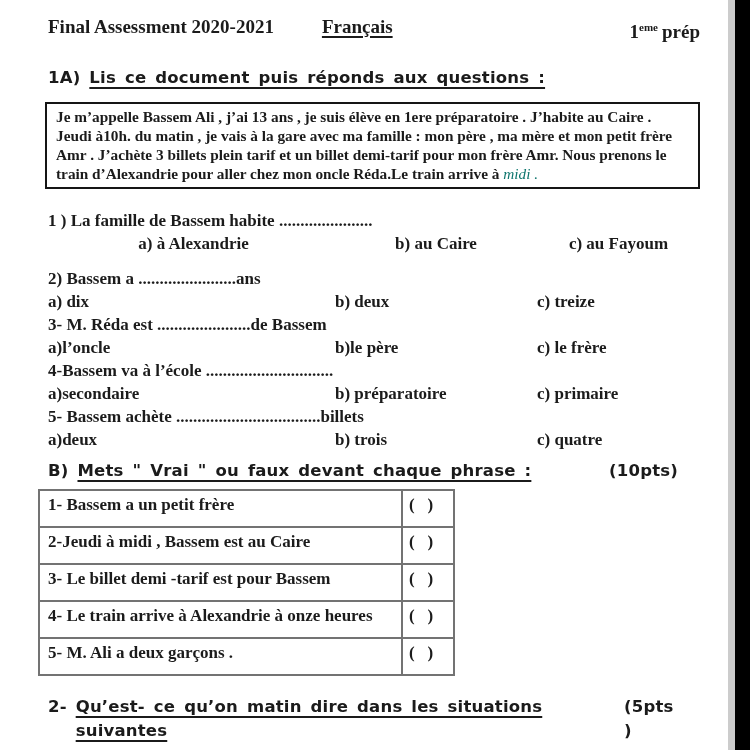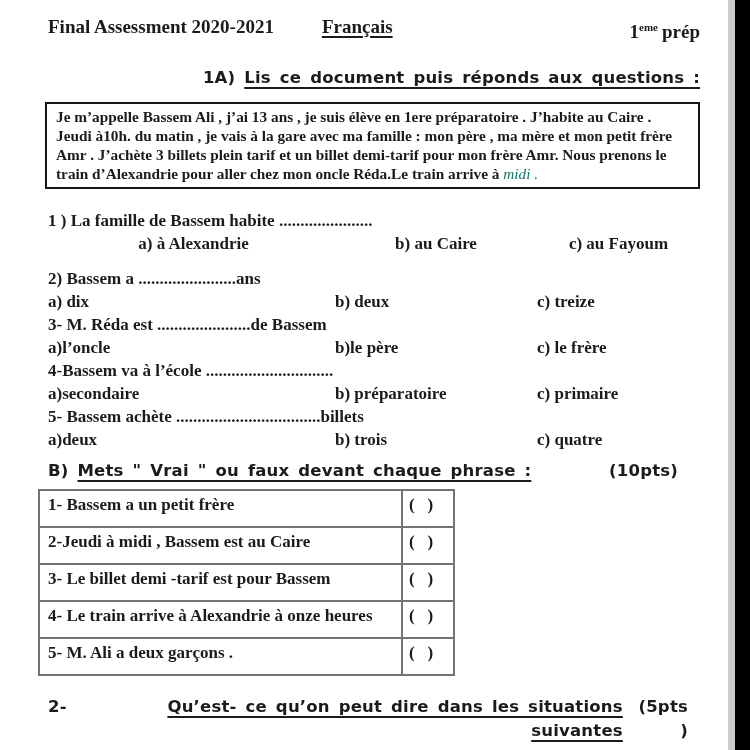--- a/index.html
+++ b/index.html
@@ -18,21 +18,21 @@
   .black-strip{position:absolute;left:735px;top:0;width:15px;height:750px;background:#000000;}
 
   
   .hdr{display:flex;align-items:flex-start;font-weight:bold;font-size:19px;line-height:24px;}
   .hdr .subject{margin-left:48px;text-decoration:underline;text-decoration-thickness:2px;text-underline-offset:3px;}
   .hdr .grade{margin-left:auto;white-space:nowrap;}
   .hdr .grade sup{font-size:11px;}
   .hdr .grade .gword{margin-left:4px;}
 
   
-  .comic{font-family:"DejaVu Sans",sans-serif;font-weight:700;font-size:16.5px;letter-spacing:.2px;word-spacing:3px;text-align:right;}
+  .comic{font-family:"DejaVu Sans",sans-serif;font-weight:700;font-size:16.5px;letter-spacing:.2px;word-spacing:3px;}
   .u{text-decoration:underline;text-decoration-thickness:2px;text-underline-offset:4px;}
   .h1a{margin-top:22px;line-height:23px;}
 
   
   .passage{
     box-sizing:border-box;margin:13px 0 0 -3px;width:655px;
     border:2.5px solid #151515;padding:3px 9px 4px;
     font-size:15.3px;line-height:19px;font-weight:bold;
   }
   .passage .tail{font-weight:normal;color:#0f766e;font-style:italic;}
@@ -145,21 +145,21 @@
       </tr>
       <tr>
         <td>5- M. Ali a deux garçons .</td>
         <td class="ans">(   )</td>
       </tr>
     </tbody>
   </table>
 
   <div class="sec2 comic">
     <span>2-</span>&nbsp;
-    <span class="u">Qu’est- ce qu’on peut dire dans les situations suivantes</span>
+    <span class="u">Qu’est- ce qu’on matin dire dans les situations suivantes</span>
     <span class="pts">(5pts )</span>
   </div>
 
   <div class="q2">1-Tu demandes à une personne l’heure ; tu dis :................................</div>
 
 </div>
 
 <div class="gray-strip"></div>
 <div class="black-strip"></div>
 

